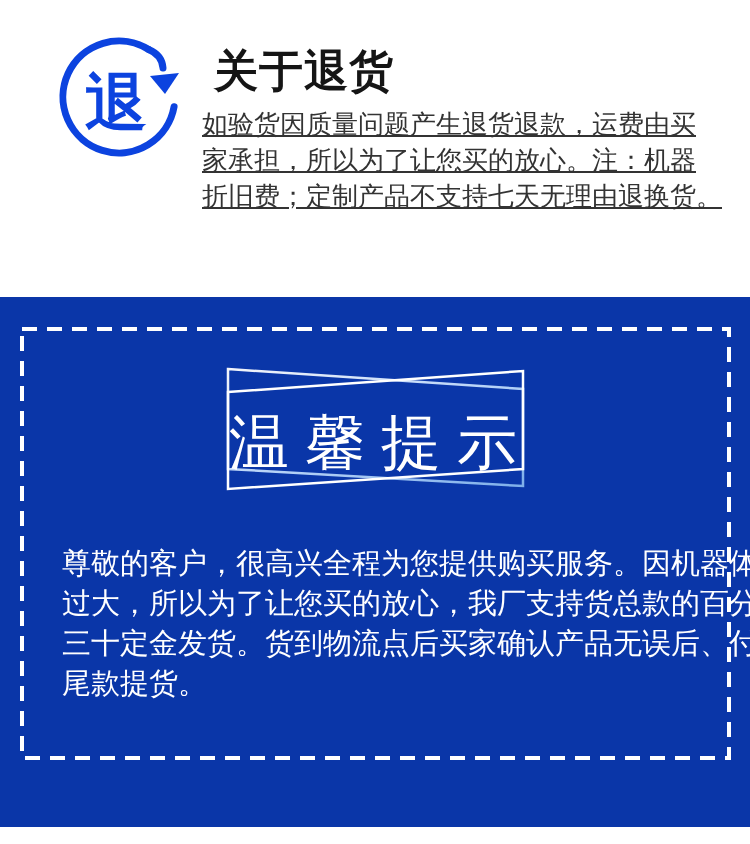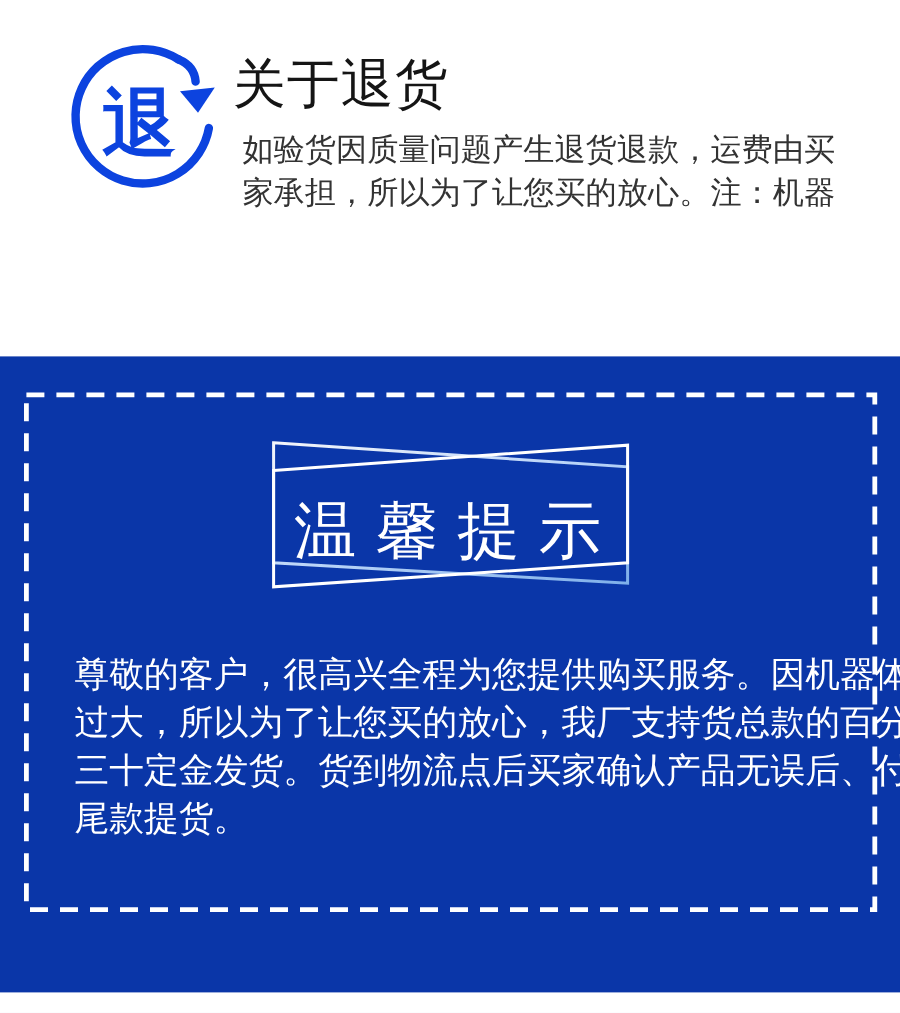--- a/index.html
+++ b/index.html
@@ -7,44 +7,44 @@
     position:relative;width:750px;height:844px;background:#ffffff;overflow:hidden;
     font-family:"Liberation Sans","DejaVu Sans",sans-serif;
   }
   
   .ret-icon{position:absolute;left:55px;top:35px;width:132px;height:126px;}
   .ret-icon .arc{fill:none;stroke:var(--accent-blue,#0c43df);stroke-width:7;stroke-linecap:round;}
   .ret-icon .head{fill:var(--accent-blue,#0c43df);stroke:none;}
   .ret-icon text{fill:var(--accent-blue,#0c43df);font-weight:bold;
     font-family:"Liberation Sans","DejaVu Sans",sans-serif;}
   .ret-title{
-    position:absolute;left:194px;top:16px;
-    font-size:44px;line-height:52px;font-weight:normal;color:#151515;
+    position:absolute;left:214px;top:16px;
+    font-size:44px;line-height:52px;font-weight:bold;color:#151515;
     white-space:nowrap;letter-spacing:1px;
   }
   .ret-para{
     position:absolute;left:202px;top:106px;
-    font-size:26px;line-height:36px;color:#333333;
+    font-size:26px;line-height:36px;color:#333333;text-decoration:underline;
   }
   .ret-para .line{white-space:nowrap;}
   
   .panel{
     position:absolute;left:0;top:297px;width:750px;height:530px;
     background:var(--panel-blue,#0a36a8);
   }
   .dashed{position:absolute;left:0;top:0;}
   .badge{position:absolute;left:218px;top:64px;width:310px;height:136px;}
   .badge svg{position:absolute;left:0;top:0;}
   .badge-title{
     position:absolute;left:0;top:0;width:100%;height:100%;
     display:flex;align-items:center;justify-content:center;
     transform:translateY(14px);
     color:var(--text-white,#ffffff);
     font-family:Liberation Serif, serif;
-    font-size:52px;letter-spacing:16px;text-indent:16px;white-space:nowrap;
+    font-size:60px;letter-spacing:16px;text-indent:16px;white-space:nowrap;
   }
   .notice-para{
     position:absolute;left:62px;top:246px;
     font-size:29px;line-height:40px;color:var(--text-white,#ffffff);
   }
   .notice-para .line{white-space:nowrap;}
 </style>
 </head>
 <body>
 
@@ -59,20 +59,21 @@
 
       <polygon class="head" points="95,41 124,38 110,59"></polygon>
       <text x="61" y="89" text-anchor="middle" font-size="62">退</text>
     </svg>
 
     <h1 class="ret-title">关于退货</h1>
 
     <div class="ret-para">
       <div class="line">如验货因质量问题产生退货退款，运费由买</div>
       <div class="line">家承担，所以为了让您买的放心。注：机器</div>
+      <div class="line">折旧费；定制产品不支持七天无理由退换货。</div>
     </div>
   </section>
 
   <section class="panel">
 
     <svg class="dashed" width="750" height="530">
       <rect x="22" y="32" width="707" height="429" fill="none" stroke="#ffffff" stroke-width="4" stroke-dasharray="15 10"></rect>
     </svg>
 
     <div class="badge">

